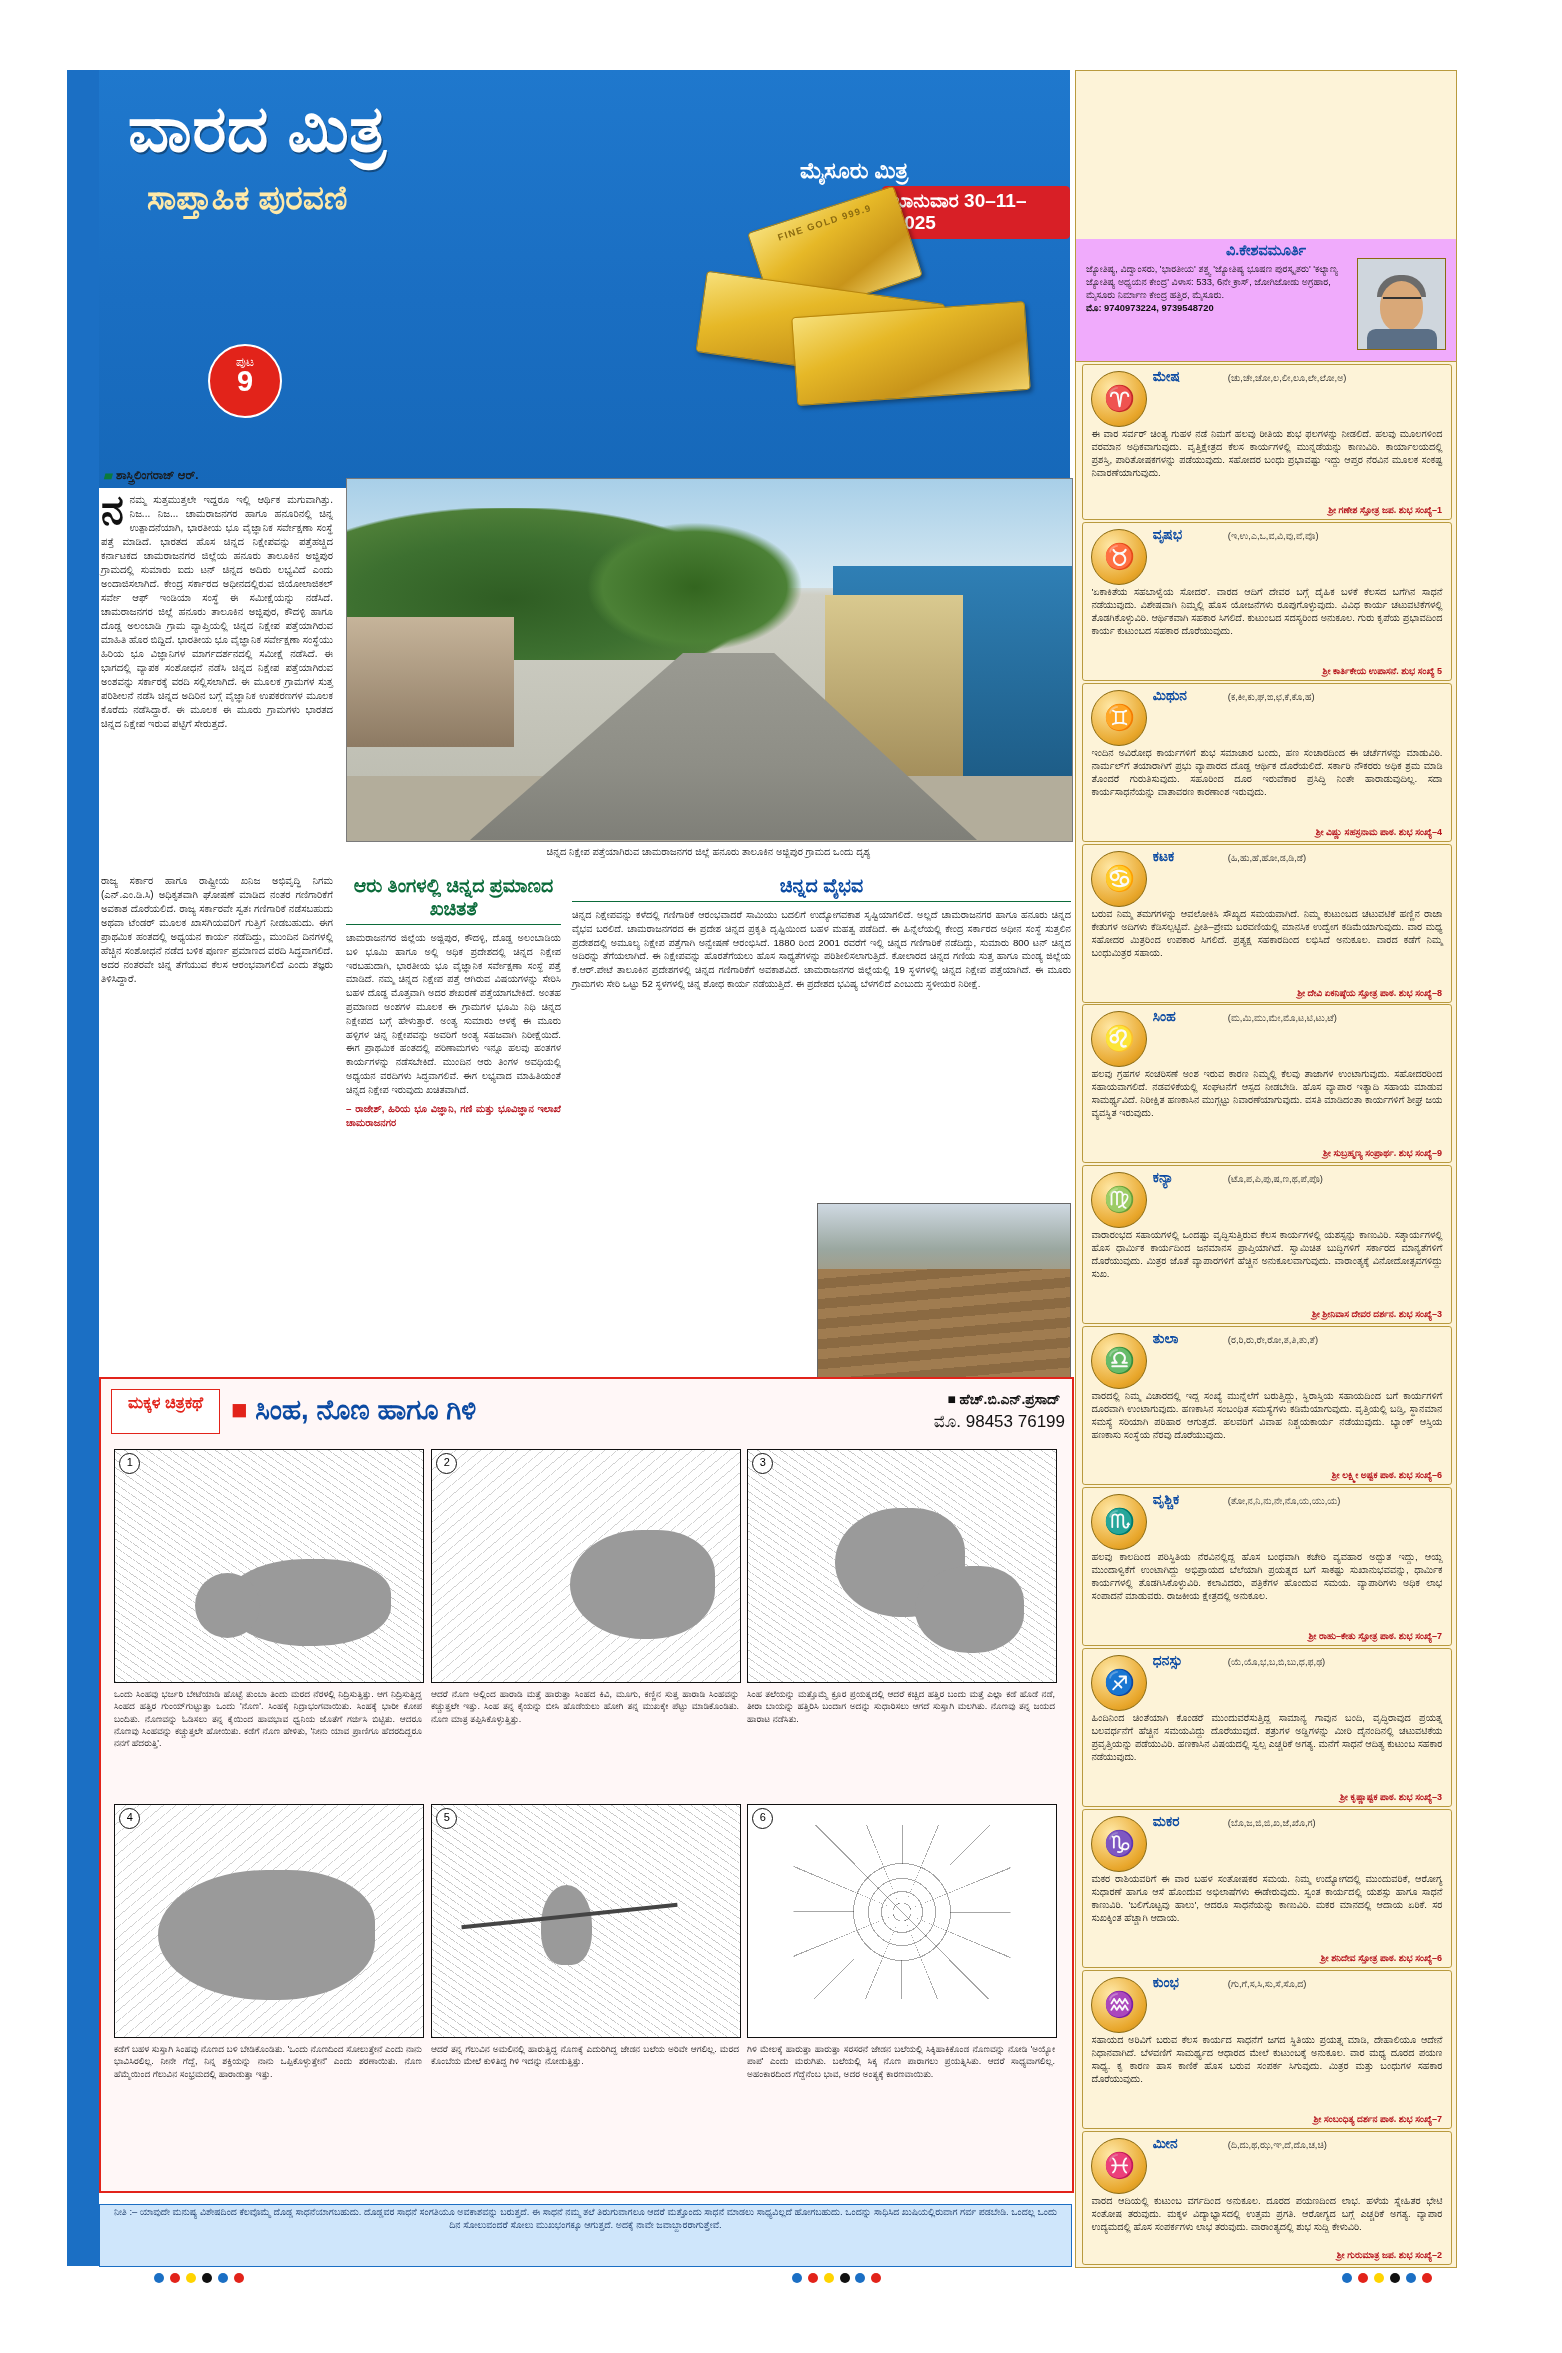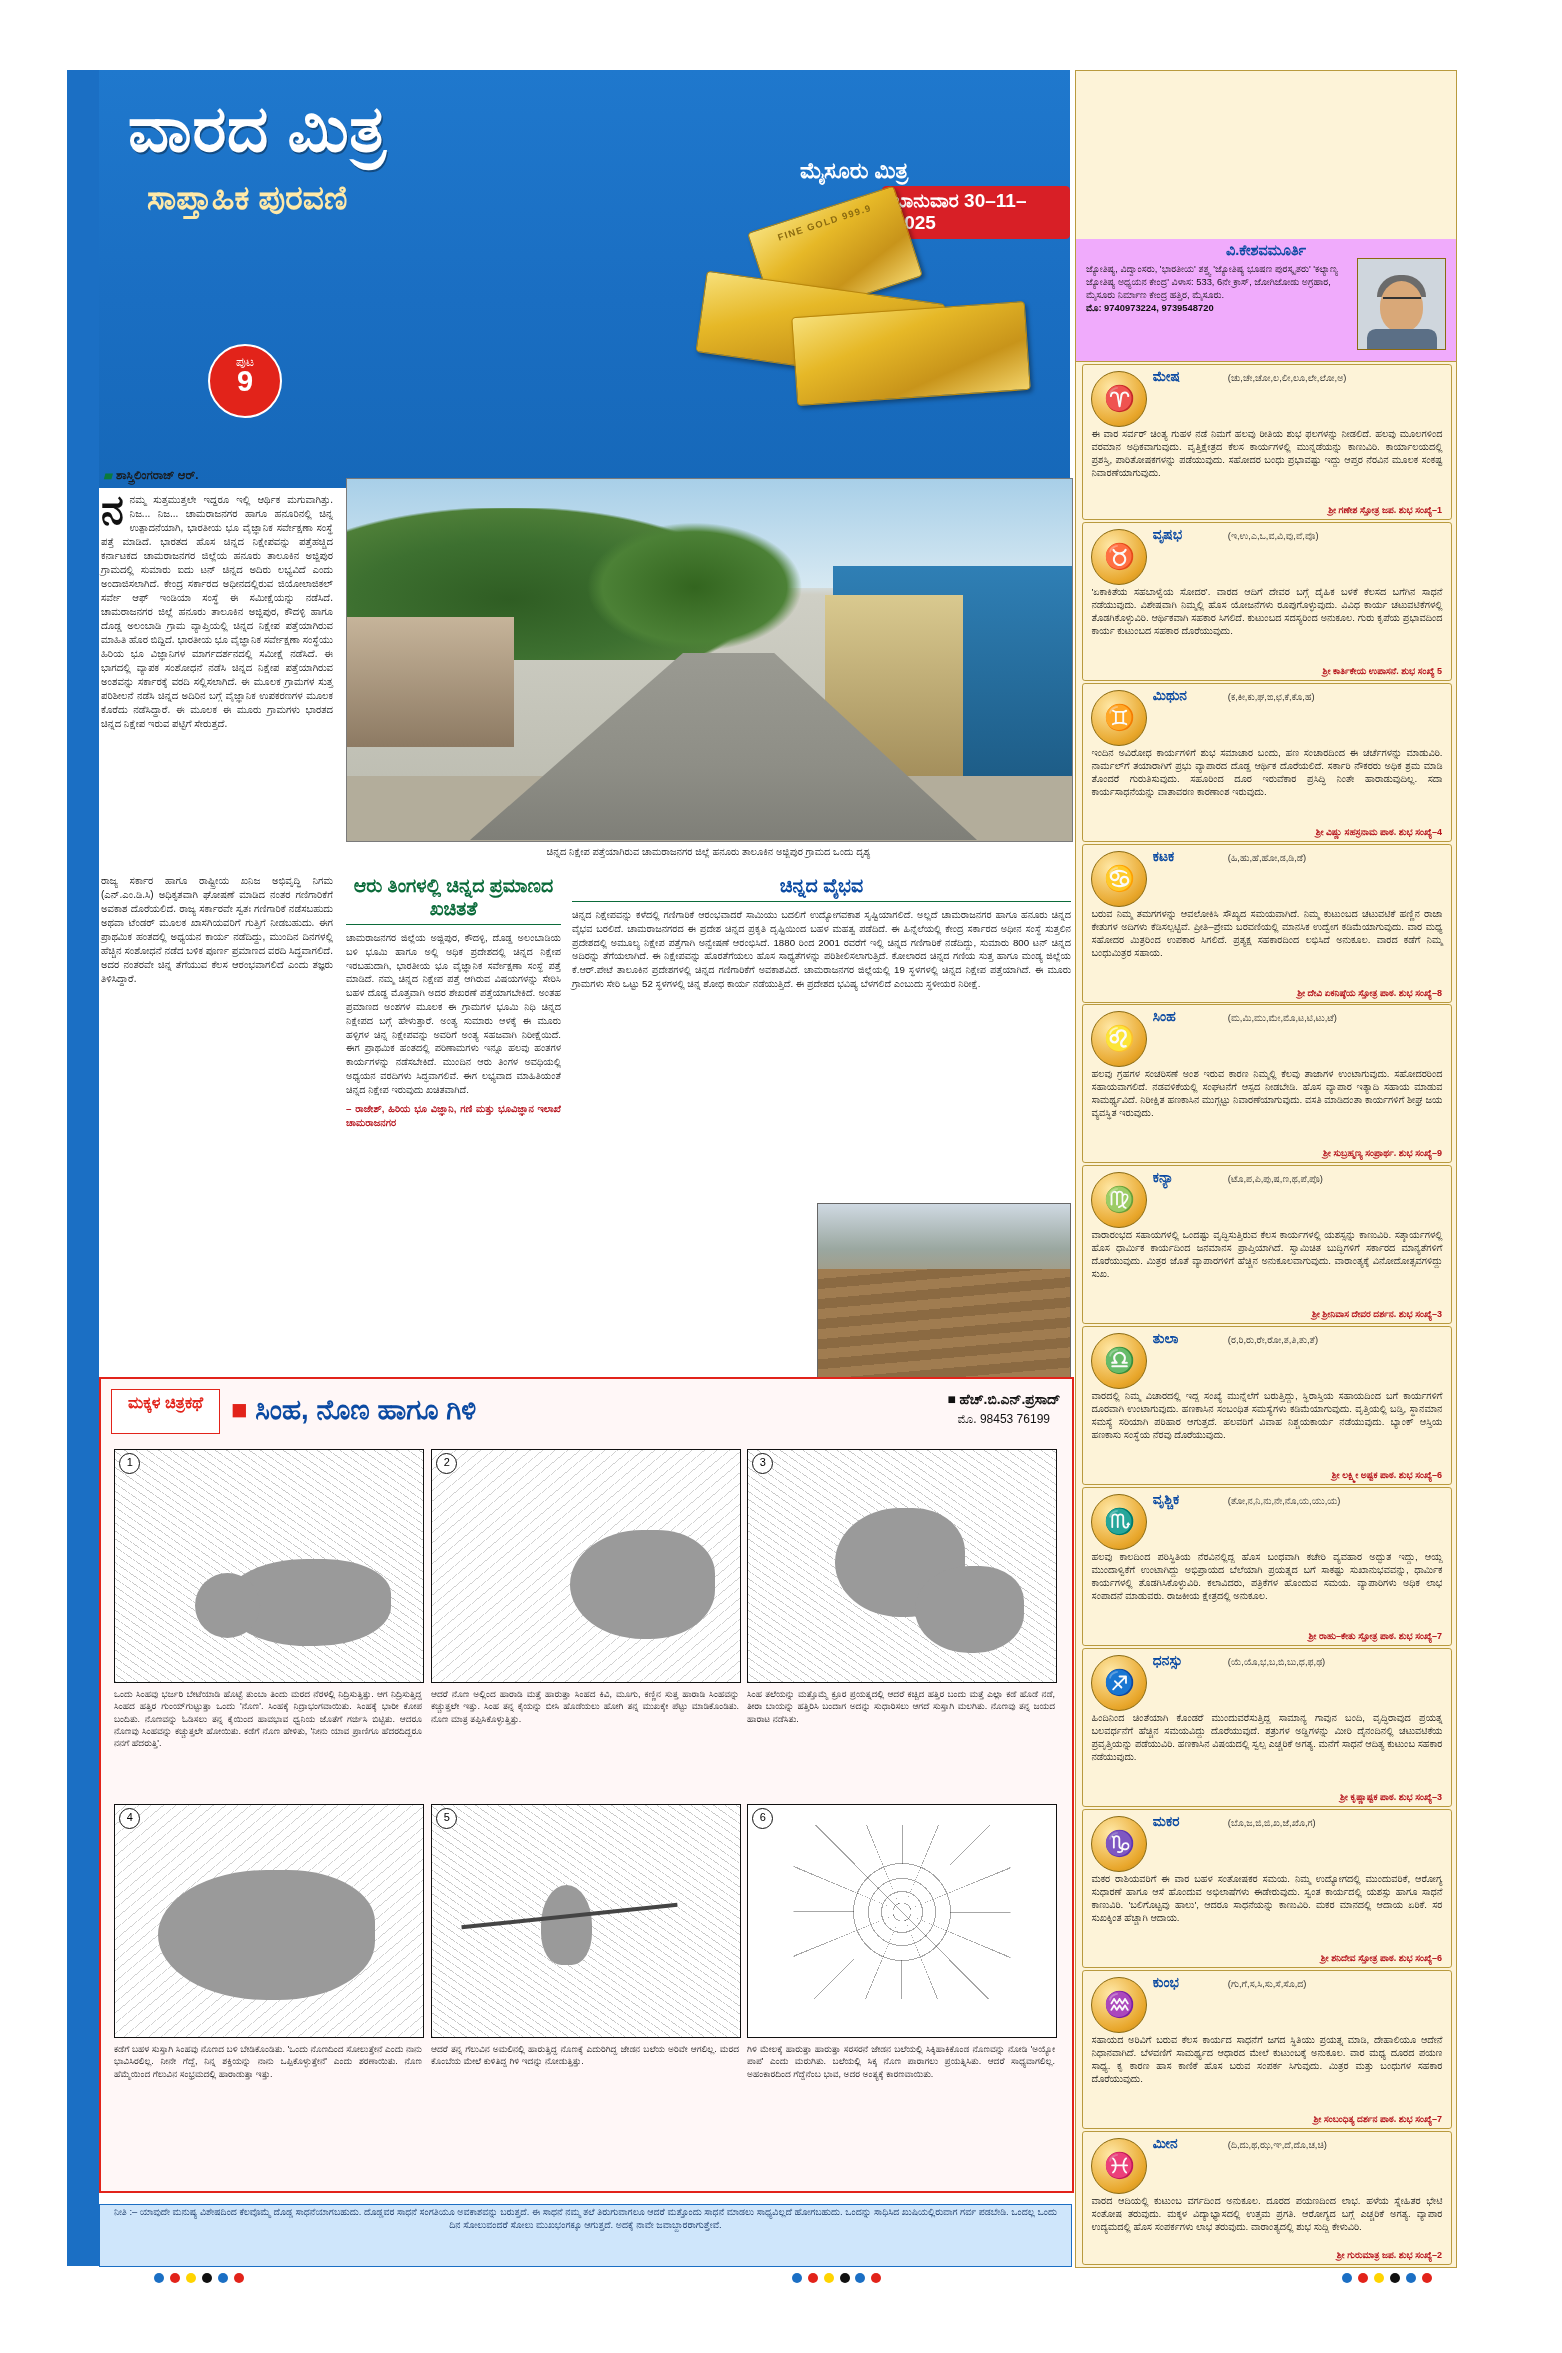--- a/index.html
+++ b/index.html
@@ -88,21 +88,21 @@
   .mine-terr{position:absolute;left:0;top:65px;width:100%;height:116px;
     background:repeating-linear-gradient(175deg,#a07c50 0 10px,#8b6a42 10px 20px);}
   .mine-cap{position:absolute;left:817px;top:1390px;width:252px;text-align:center;font-size:9px;color:#111;}
 
   
   .comic{position:absolute;left:99px;top:1377px;width:971px;height:812px;border:2.2px solid #e2231a;background:#fff7f7;}
   .comic-tag{position:absolute;left:10px;top:10px;width:109px;height:45px;border:1.4px solid #e2231a;background:#fff;
     color:#e2231a;font-size:16px;font-weight:bold;text-align:center;line-height:20px;padding-top:2.9px;box-sizing:border-box;}
   .comic-title{position:absolute;left:130px;top:14.5px;font-size:27.5px;font-weight:bold;color:#0b4aa2;}
   .comic-author{position:absolute;right:11.6px;top:13px;text-align:right;font-size:13.8px;font-weight:bold;color:#111;}
-  .comic-phone{position:absolute;right:22px;top:33px;text-align:left;font-size:12px;color:#111;}
+  .comic-phone{position:absolute;right:7px;top:33px;text-align:left;font-size:17px;color:#111;}
   .panels{position:absolute;left:13px;top:70px;width:942px;}
   .panel{position:absolute;border:1.4px solid #111;background:#ffffff;overflow:hidden;}
   .pnum{position:absolute;left:4.3px;top:2.9px;width:19px;height:19px;border:1.4px solid #111;border-radius:50%;
      font-size:11px;text-align:center;line-height:17.4px;background:#fff;z-index:3;}
   .ptext{position:absolute;font-size:9px;line-height:12.3px;text-align:justify;color:#111;}
 
   .footer-note{position:absolute;left:99px;top:2204px;width:971px;height:61px;background:#cfe6fb;border:0.7px solid #1b6fc4;}
   .footer-note p{margin:0 10px;font-size:9.4px;line-height:13px;text-align:center;color:#0b2a5b;}
 
   .dots{position:absolute;left:67px;top:2273px;width:1388px;height:13px;}

